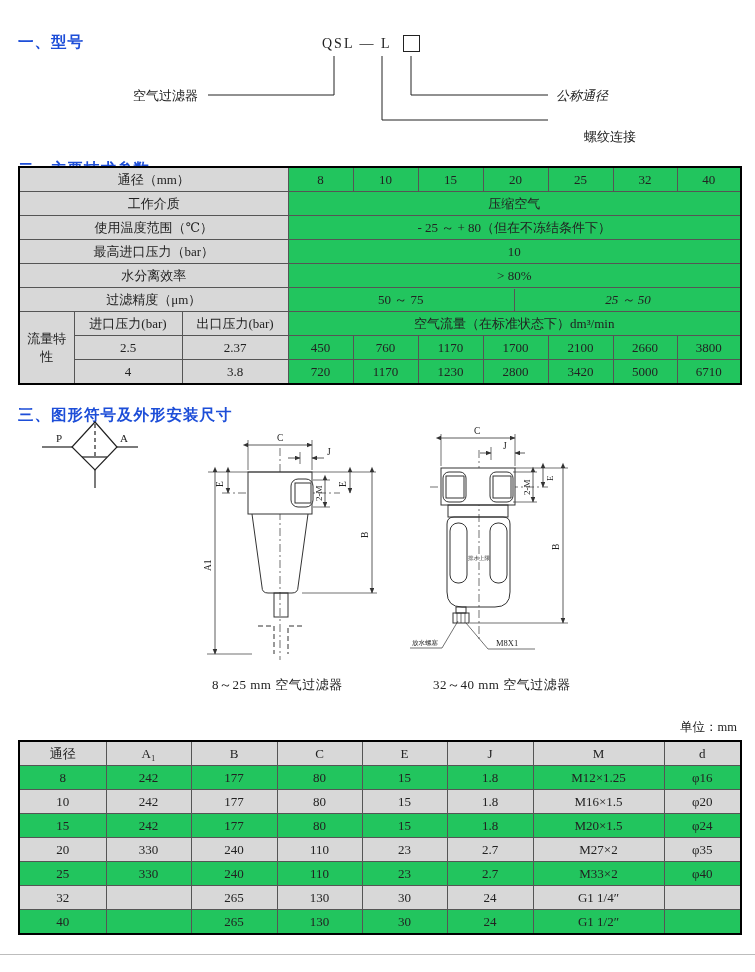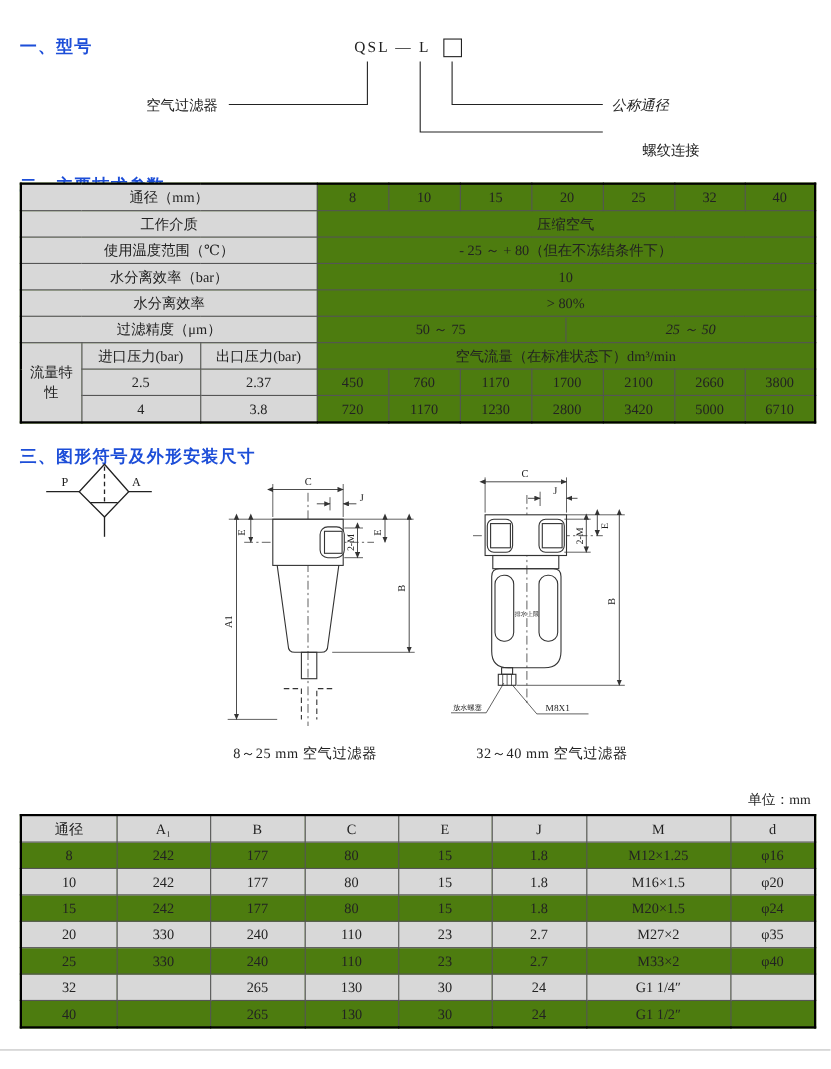--- a/index.html
+++ b/index.html
@@ -12,21 +12,21 @@
     position:absolute;left:18px;
     font-family:"DejaVu Sans","Liberation Sans",sans-serif;
     font-weight:bold;font-size:15.5px;color:#1d4ed8;letter-spacing:1px;margin-top:22px;
   }
   
   .model-diagram{position:absolute;left:0;top:0;width:755px;height:135px;}
   .model-code{position:absolute;left:322px;top:36px;font-size:14px;letter-spacing:2px;color:#222;}
   .model-box{position:absolute;left:403px;top:35px;width:15px;height:15px;border:1.5px solid #222;background:#fff;}
   .md-label{position:absolute;font-size:13px;color:#222;}
   
-  table{border-collapse:collapse;table-layout:fixed;background:#4d7c0f;}
+  table{border-collapse:collapse;table-layout:fixed;background:#22c55e;}
   .t1{position:absolute;left:18px;top:166px;width:722px;border:2px solid #000;}
   .t1 td{border:1px solid #555;text-align:center;font-size:13px;padding:2px 1px;height:19px;color:#222;}
   .t2{position:absolute;left:18px;top:740px;width:722px;border:2px solid #000;}
   .t2 td{border:1px solid #555;text-align:center;font-size:13px;padding:2px 1px;height:19px;color:#222;}
   .lbl{background:#d8d8d8;}
   .t2 tr:nth-child(odd) td{background:#d8d8d8;}
   .split{display:flex;margin:-2px -1px;}
   .split>div{flex:1;padding:2px 0;}
   .split>div.rgt{border-left:1px solid #555;font-style:italic;}
   .cell-pad0{padding:0 !important;}
@@ -87,21 +87,21 @@
     </tr>
     <tr>
       <td colspan="3" class="lbl">工作介质</td>
       <td colspan="7">压缩空气</td>
     </tr>
     <tr>
       <td colspan="3" class="lbl">使用温度范围（℃）</td>
       <td colspan="7">- 25 ～ + 80（但在不冻结条件下）</td>
     </tr>
     <tr>
-      <td colspan="3" class="lbl">水分离效率（bar）</td>
+      <td colspan="3" class="lbl">最高进口压力（bar）</td>
       <td colspan="7">10</td>
     </tr>
     <tr>
       <td colspan="3" class="lbl">水分离效率</td>
       <td colspan="7">&gt; 80%</td>
     </tr>
     <tr>
       <td colspan="3" class="lbl">过滤精度（μm）</td>
       <td colspan="7" class="cell-pad0">
         <div class="split">

